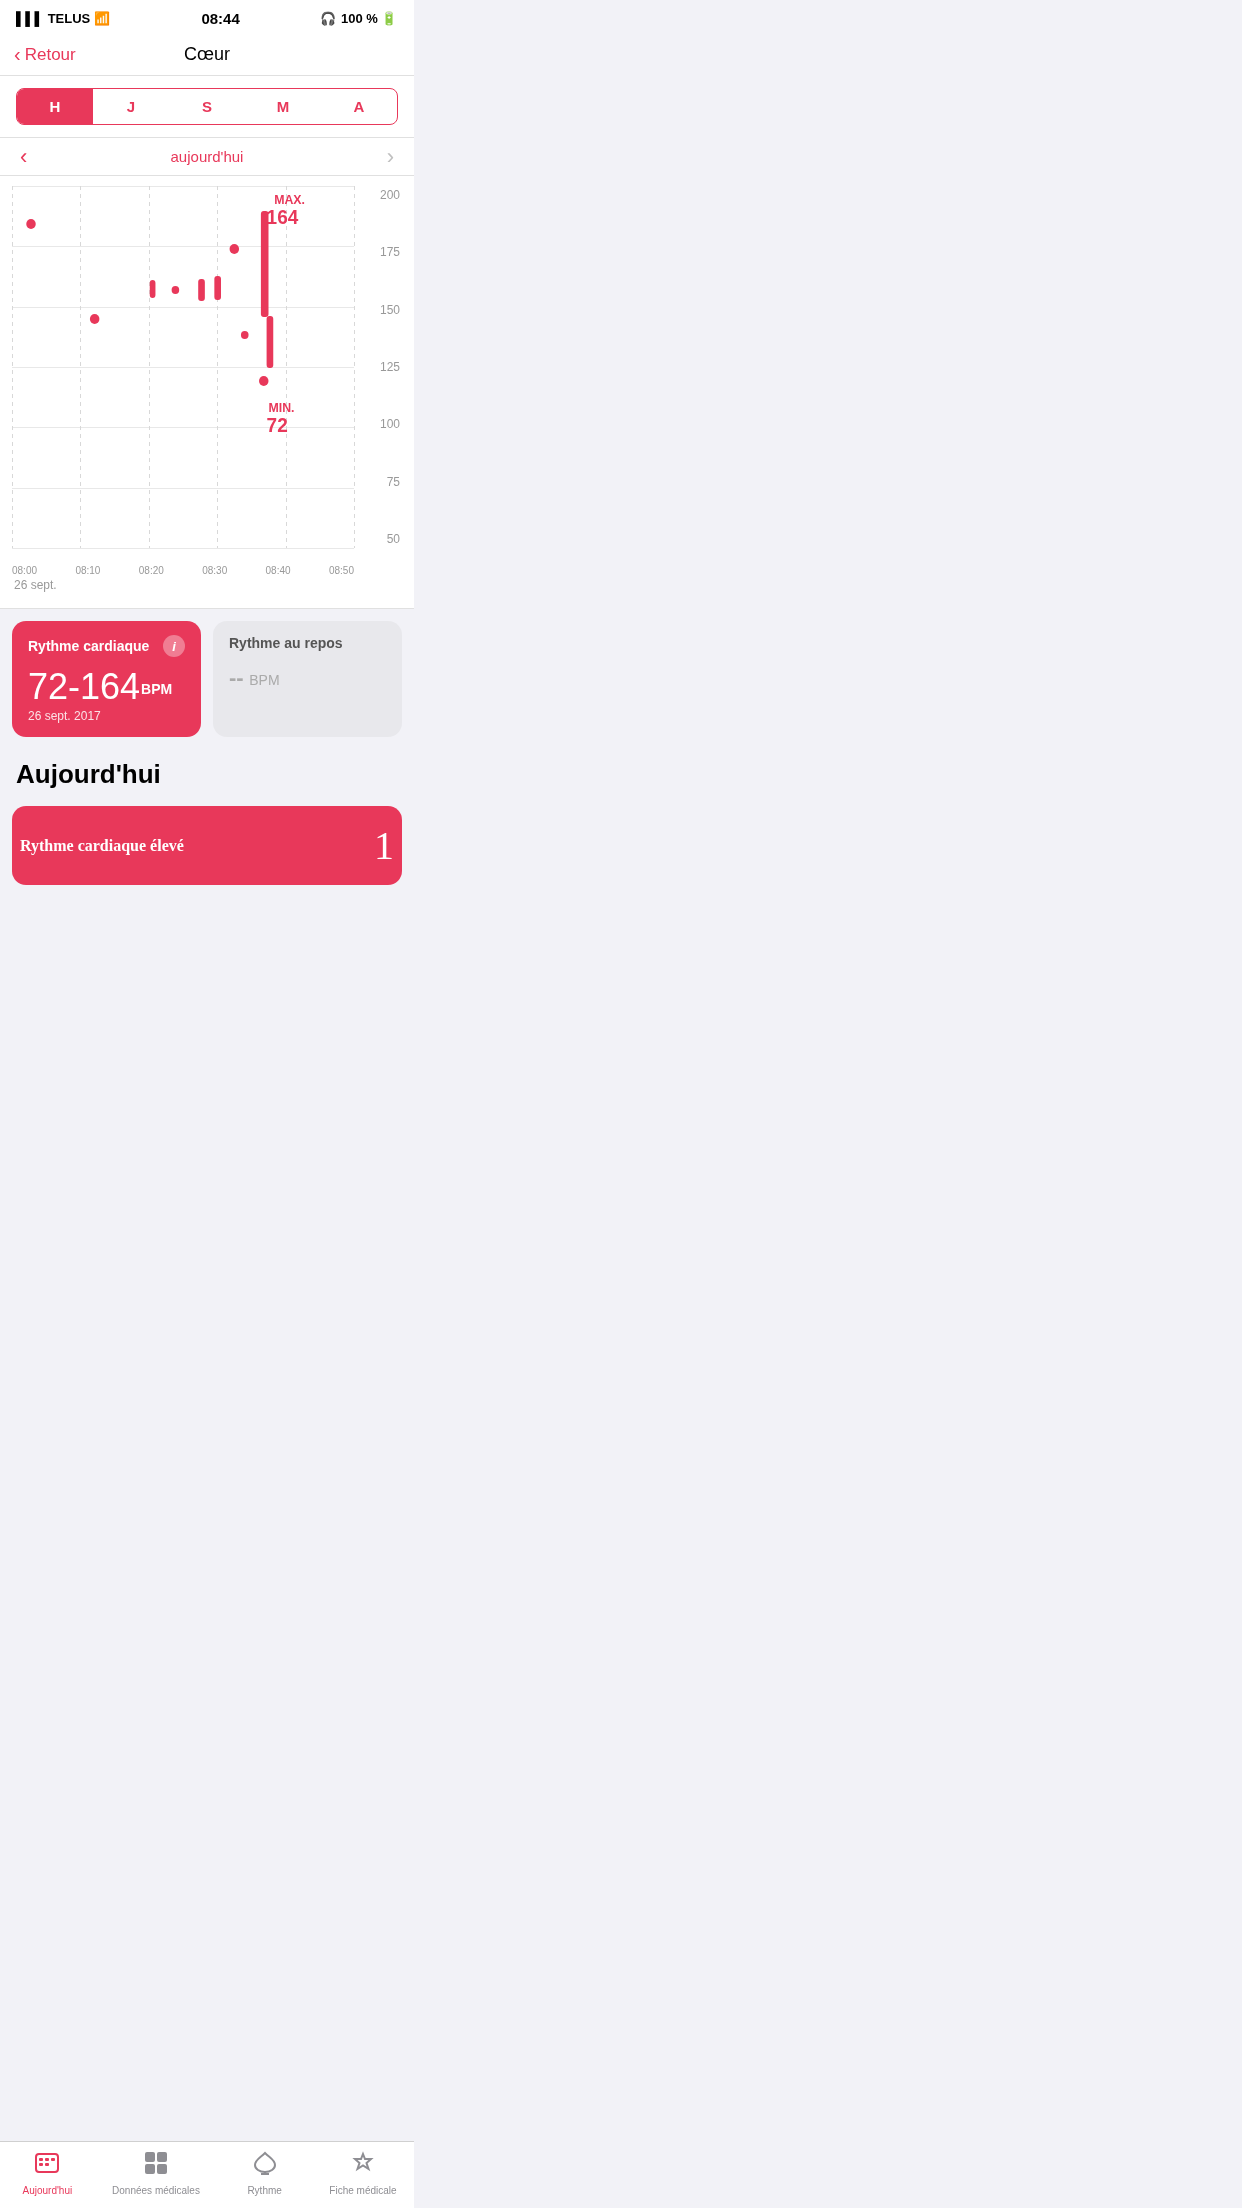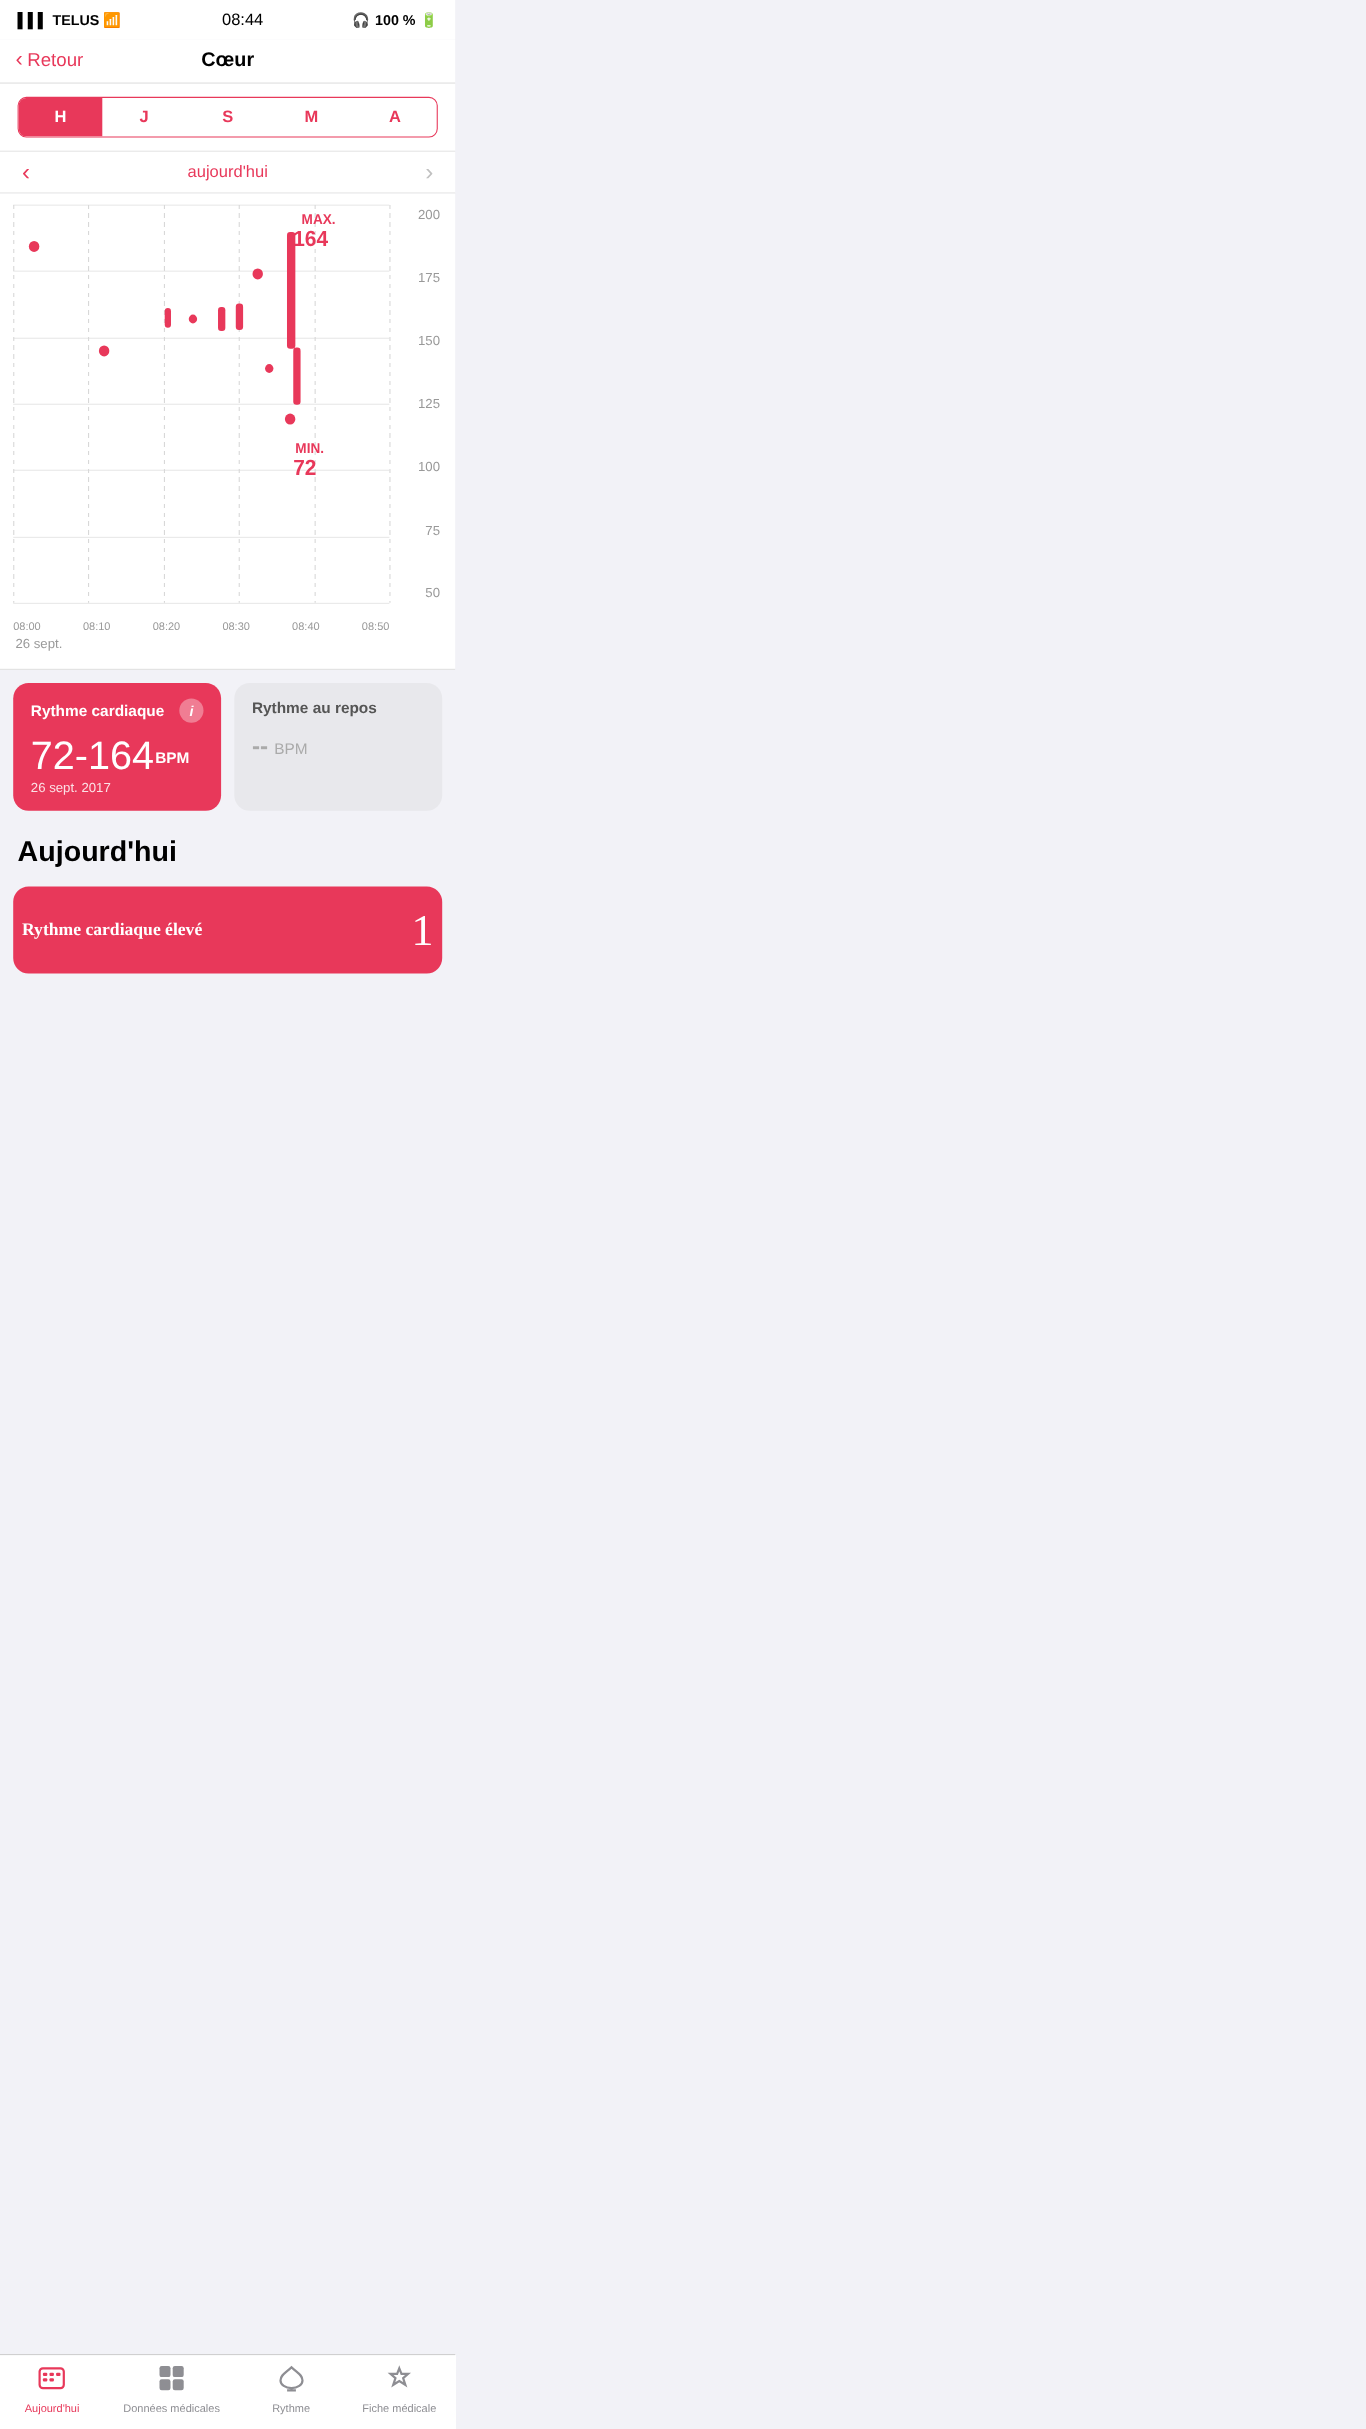--- a/index.html
+++ b/index.html
@@ -15,21 +15,21 @@
     
     .status-bar {
       background: white;
       display: flex;
       justify-content: space-between;
       align-items: center;
       padding: 6px 16px;
       height: 36px;
     }
     .status-left { font-size: 13px; font-weight: 600; display: flex; align-items: center; gap: 4px; }
-    .status-center { font-size: 15px; font-weight: 400; margin-left: 10px; }
+    .status-center { font-size: 15px; font-weight: 700; margin-left: 10px; }
     .status-right { font-size: 13px; font-weight: 600; display: flex; align-items: center; gap: 4px; }
 
     
     .nav-bar {
       background: white;
       display: flex;
       align-items: center;
       justify-content: center;
       padding: 8px 16px 10px;
       border-bottom: 1px solid #e0e0e0;
@@ -38,21 +38,21 @@
     .nav-back {
       position: absolute;
       left: 14px;
       display: flex;
       align-items: center;
       color: #e8385a;
       font-size: 17px;
       gap: 4px;
       cursor: pointer;
     }
-    .nav-title { font-size: 18px; font-weight: 700; color: #000; }
+    .nav-title { font-size: 18px; font-weight: 400; color: #000; }
 
     
     .period-tabs {
       background: white;
       padding: 12px 16px;
       border-bottom: 1px solid #e0e0e0;
     }
     .tab-row {
       display: flex;
       border: 1.5px solid #e8385a;

